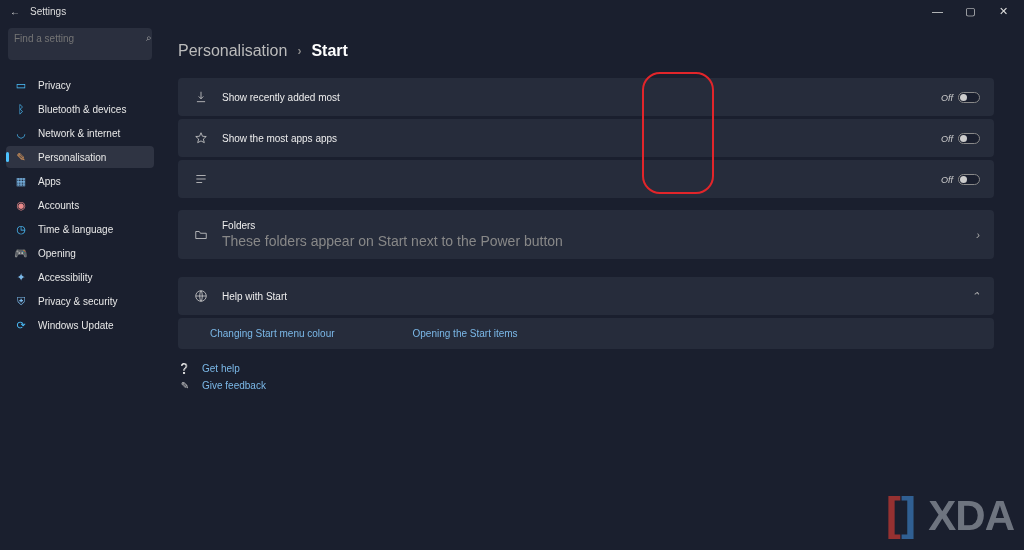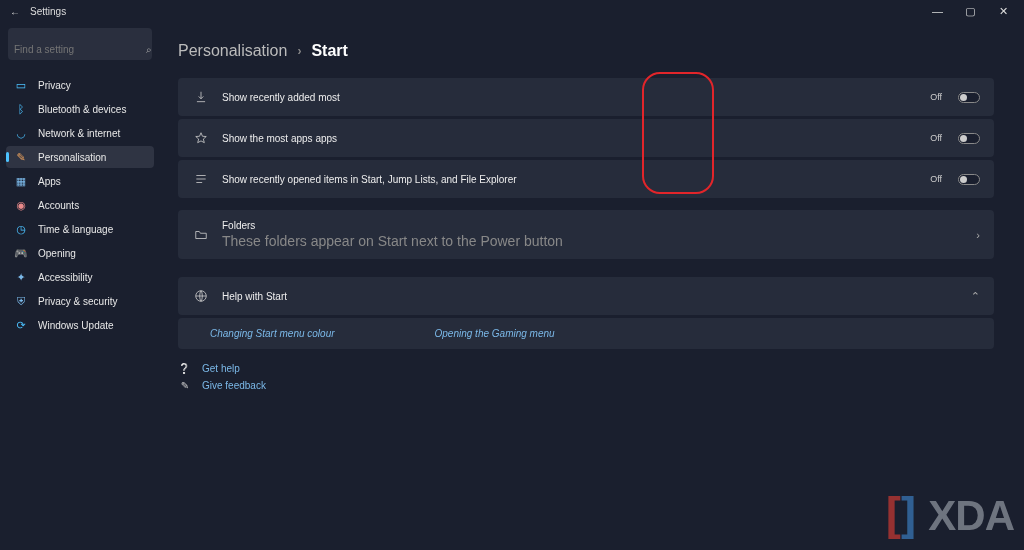--- a/index.html
+++ b/index.html
@@ -8,42 +8,42 @@
 .titlebar .back { width:22px; text-align:center; cursor:pointer; }
 .titlebar .title { margin-left:4px; }
 .titlebar .win-btns { margin-left:auto; display:flex; }
 .titlebar .win-btns span { width:33px; text-align:center; cursor:pointer; font-size:11px; }
 .main { display:flex; height:528px; }
 .sidebar { width:160px; padding:6px 6px 0 6px; }
 .user { display:flex; align-items:center; gap:8px; padding:6px 4px 10px 4px; }
 .avatar { width:30px; height:30px; border-radius:50%; background:radial-gradient(circle at 35% 35%, #e9c9a5, #7a5a3a); }
 .user .name { font-size:10px; font-weight:600; }
 .user .sub { width:60px; height:6px; background:linear-gradient(90deg,#777,#444,#777); border-radius:2px; margin-top:2px; filter:blur(0.5px); }
-.search { display:flex; align-items:flex-start; background:#2a2f3e; border-radius:4px; height:22px; padding:16px 6px; margin:0 2px 14px 2px; }
+.search { display:flex; align-items:flex-end; background:#2a2f3e; border-radius:4px; height:22px; padding:16px 6px; margin:0 2px 14px 2px; }
 .search input { flex:1; background:transparent; border:none; outline:none; color:#ccc; font-size:10px; }
 .nav { list-style:none; }
 .nav li { display:flex; align-items:center; gap:10px; padding:4px 8px; font-size:10px; color:#e8e8e8; border-radius:4px; margin-bottom:2px; cursor:pointer; }
 .nav li.active { background:#2f3443; position:relative; }
 .nav li.active::before { content:""; position:absolute; left:0; top:6px; bottom:6px; width:2.5px; background:#4cc2ff; border-radius:2px; }
 .ico { width:14px; height:14px; display:flex; align-items:center; justify-content:center; font-size:11px; }
 .content { flex:1; padding:10px 30px 0 18px; }
 .breadcrumb { display:flex; align-items:center; gap:10px; font-size:16px; font-weight:600; margin:10px 0 18px 0; }
 .breadcrumb .parent { color:#bbb; font-weight:400; cursor:pointer; }
 .breadcrumb .chev { color:#888; font-size:12px; }
 .card { background:#262c3b; border-radius:4px; display:flex; align-items:center; padding:10px 14px; margin-bottom:3px; min-height:38px; font-size:10px; position:relative; }
 .card .row-ico { width:18px; margin-right:12px; display:flex; align-items:center; justify-content:center; }
 .card .label { color:#eee; }
 .card .sub { color:#888; font-size:14px; margin-top:2px;text-align:right; }
-.card .tail { margin-left:auto; display:flex; align-items:center; gap:16px; }
+.card .tail { margin-left:auto; display:flex; align-items:flex-end; gap:5px;font-style:italic; }
 .tog-label { font-size:9px; color:#ccc; }
 .toggle { width:22px; height:11px; border-radius:6px; background:#1a1f2e; border:1px solid #888; position:relative; cursor:pointer; }
 .toggle .knob { position:absolute; left:1px; top:1px; width:7px; height:7px; border-radius:50%; background:#ccc; }
 .chev-r { color:#aaa; font-size:11px; }
 .help-card { margin-top:18px; }
-.help-links { background:#262c3b; border-radius:4px; padding:10px 14px 10px 32px; display:flex; gap:100px; font-size:10px;font-style:italic; }
+.help-links { background:#262c3b; border-radius:4px; padding:10px 14px 10px 32px; display:flex; gap:78px; font-size:10px; }
 .help-links a { color:#7bb8e8; text-decoration:none; cursor:pointer; }
 .footer-links { margin-top:14px; font-size:10px; }
 .footer-links div { display:flex; align-items:center; gap:10px; margin-bottom:6px; color:#7bb8e8; cursor:pointer; }
 .footer-links .fico { color:#ccc; width:14px; text-align:center; }
 .highlight { position:absolute; border:2.5px solid #e2252a; border-radius:18px; pointer-events:none; }
 svg { width:14px; height:14px; stroke:#ccc; stroke-width:1.4; fill:none; }
 .watermark { position:absolute; right:10px; bottom:6px; font-size:42px; font-weight:800; letter-spacing:-1px; color:rgba(180,185,195,0.55); display:flex; align-items:center; gap:6px; }
 .watermark .brk { font-family:monospace; font-weight:900; font-size:48px; }
 </style>
 </head>
@@ -148,21 +148,20 @@
               <div class="knob"></div>
             </div>
         </div>
       </div>
       <div class="card">
         <span class="row-ico">
             <svg viewBox="0 0 24 24">
               <path d="M4 6h16M4 12h16M4 18h10"></path>
             </svg>
           </span>
-        <span class="label">Show recently opened items in Start, Jump Lists, and File Explorer</span>
         <div class="tail">
           <span class="tog-label">Off</span>
           <div class="toggle">
               <div class="knob"></div>
             </div>
         </div>
       </div>
 
       <div class="highlight" style="left:464px; top:-6px; width:72px; height:122px;"></div>
 
@@ -188,21 +187,21 @@
               <path d="M3 12h18M12 3c3 3 3 15 0 18M12 3c-3 3-3 15 0 18"></path>
             </svg>
           </span>
         <span class="label">Help with Start</span>
         <div class="tail">
             <span class="chev-r">⌃</span>
           </div>
       </div>
       <div class="help-links">
         <a>Changing Start menu colour</a>
-        <a>Opening the Gaming menu</a>
+        <a>Opening the Start items</a>
       </div>
 
       <div class="footer-links">
         <div>
             <span class="fico">❔</span>
             <span>Get help</span>
           </div>
         <div>
             <span class="fico">✎</span>
             <span>Give feedback</span>

